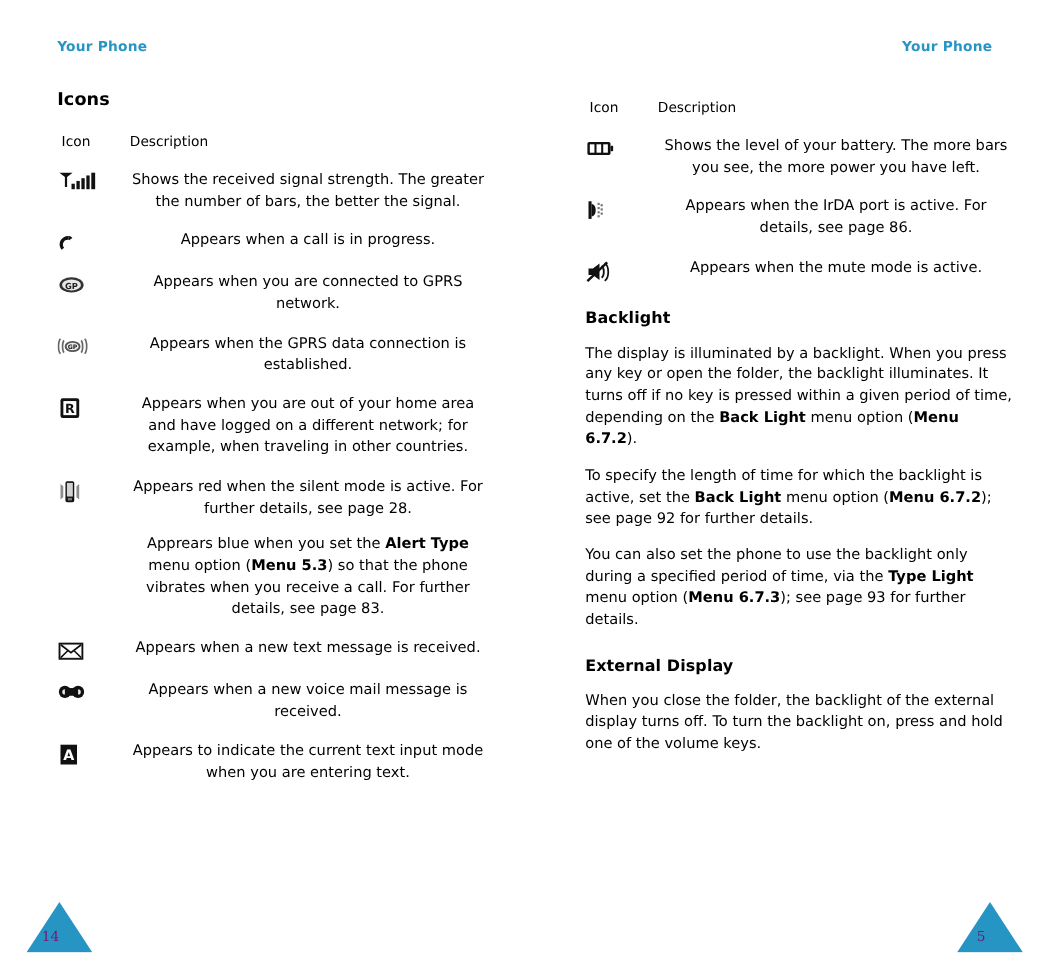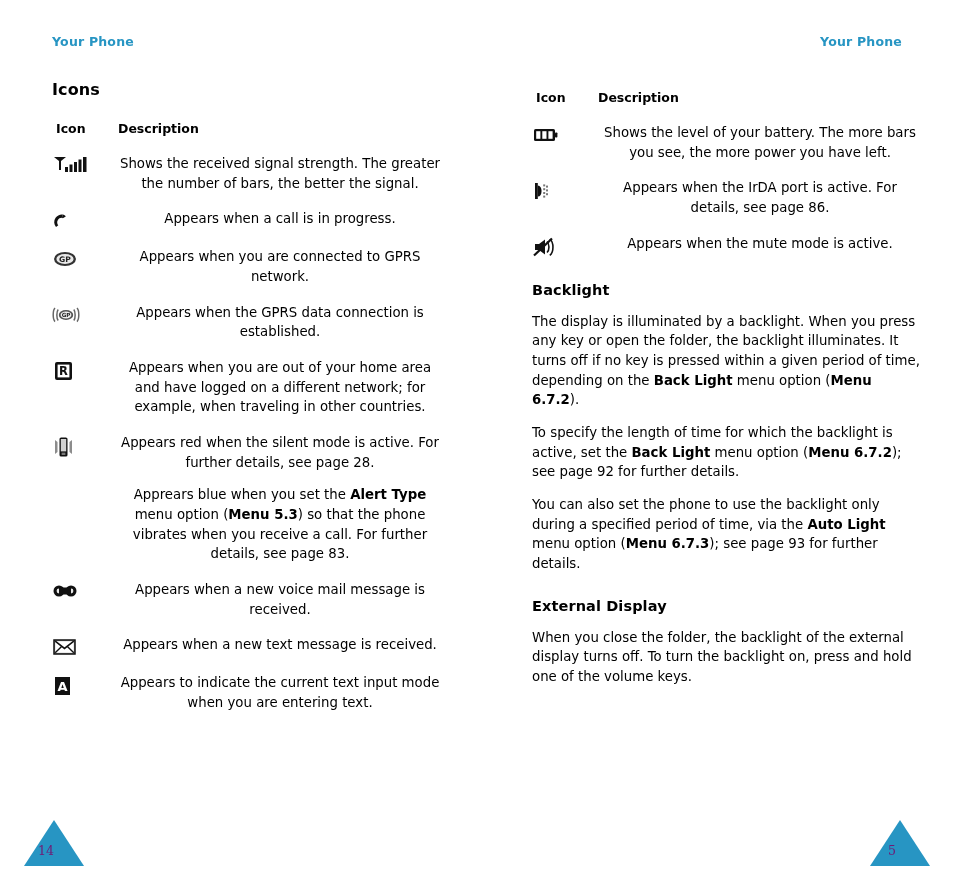--- a/index.html
+++ b/index.html
@@ -52,21 +52,21 @@
   }
 
   
   .icon-table {
     width: 100%;
     border-collapse: collapse;
   }
   .icon-table th {
     text-align: left;
     font-size: 12.5px;
-    font-weight: bold;
+    font-weight: normal;
     padding: 0 0 18px 0;
     vertical-align: bottom;
   }
   .icon-table th.c-icon { width: 62px; padding-left: 4px; }
   .icon-table th.c-desc { padding-left: 0; }
 
   .icon-table td {
     vertical-align: top;
     padding: 0 0 16px 0;
   }
@@ -228,45 +228,45 @@
           </svg>
         </td>
         <td class="c-desc">
           <p>Appears red when the silent mode is active. For further details, see page 28.</p>
           <p id="left-row5-p2">Apprears blue when you set the <b>Alert Type</b> menu option (<b>Menu 5.3</b>) so that the phone vibrates when you receive a call. For further details, see page 83.</p>
         </td>
       </tr>
 
       <tr>
         <td class="c-icon">
+          <svg class="glyph" width="38" height="20" viewBox="0 0 38 20">
+            <rect x="2" y="3" width="21" height="14" fill="#9a9a9a"></rect>
+            <rect x="3.2" y="4.2" width="18.6" height="11.6" fill="#fff"></rect>
+            <path d="M3.2 4.2 L12.5 11.4 L21.8 4.2" stroke="#111" stroke-width="1.6" fill="none"></path>
+            <path d="M3.2 15.8 L9.6 9.6 M21.8 15.8 L15.4 9.6" stroke="#111" stroke-width="1.4" fill="none"></path>
+            <rect x="2" y="3" width="21" height="14" fill="none" stroke="#111" stroke-width="1.5"></rect>
+          </svg>
+        </td>
+        <td class="c-desc">
+          <p>Appears when a new text message is received.</p>
+        </td>
+      </tr>
+
+      <tr>
+        <td class="c-icon">
           <svg class="glyph" width="38" height="18" viewBox="0 0 38 18">
             <circle cx="7" cy="9" r="5.5" fill="#111"></circle>
             <circle cx="7" cy="9" r="2.4" fill="#e9e9e9"></circle>
             <circle cx="19" cy="9" r="5.5" fill="#111"></circle>
             <circle cx="19" cy="9" r="2.4" fill="#e9e9e9"></circle>
             <rect x="7" y="5.5" width="12" height="7" fill="#111"></rect>
           </svg>
         </td>
         <td class="c-desc">
           <p>Appears when a new voice mail message is received.</p>
-        </td>
-      </tr>
-
-      <tr>
-        <td class="c-icon">
-          <svg class="glyph" width="38" height="20" viewBox="0 0 38 20">
-            <rect x="2" y="3" width="21" height="14" fill="#9a9a9a"></rect>
-            <rect x="3.2" y="4.2" width="18.6" height="11.6" fill="#fff"></rect>
-            <path d="M3.2 4.2 L12.5 11.4 L21.8 4.2" stroke="#111" stroke-width="1.6" fill="none"></path>
-            <path d="M3.2 15.8 L9.6 9.6 M21.8 15.8 L15.4 9.6" stroke="#111" stroke-width="1.4" fill="none"></path>
-            <rect x="2" y="3" width="21" height="14" fill="none" stroke="#111" stroke-width="1.5"></rect>
-          </svg>
-        </td>
-        <td class="c-desc">
-          <p>Appears when a new text message is received.</p>
         </td>
       </tr>
 
       <tr>
         <td class="c-icon">
           <svg class="glyph" width="38" height="22" viewBox="0 0 38 22">
             <rect x="3" y="2" width="15" height="18" fill="#111"></rect>
             <text x="10.5" y="16" font-family="DejaVu Sans, sans-serif" font-size="13" font-weight="bold" fill="#fff" text-anchor="middle">A</text>
           </svg>
         </td>
@@ -341,21 +341,21 @@
         </td>
       </tr>
 
     </tbody>
   </table>
 
   <div class="block" style="margin-top:8px;">
     <h3 class="sub">Backlight</h3>
     <p class="para" id="bl-p1">The display is illuminated by a backlight. When you press any key or open the folder, the backlight illuminates. It turns off if no key is pressed within a given period of time, depending on the <b>Back Light</b> menu option (<b>Menu 6.7.2</b>).</p>
     <p class="para" id="bl-p2">To specify the length of time for which the backlight is active, set the <b>Back Light</b> menu option (<b>Menu 6.7.2</b>); see page 92 for further details.</p>
-    <p class="para" id="bl-p3">You can also set the phone to use the backlight only during a specified period of time, via the <b>Auto Light</b> menu option (<b>Menu 6.7.3</b>); see page 93 for further details.</p>
+    <p class="para" id="bl-p3">You can also set the phone to use the backlight only during a specified period of time, via the <b>Type Light</b> menu option (<b>Menu 6.7.3</b>); see page 93 for further details.</p>
   </div>
 
   <div class="block" style="margin-top:24px;">
     <h3 class="sub">External Display</h3>
     <p class="para">When you close the folder, the backlight of the external display turns off. To turn the backlight on, press and hold one of the volume keys.</p>
   </div>
 </div>
 
 <div class="folio left">
   <div class="tri"></div>

